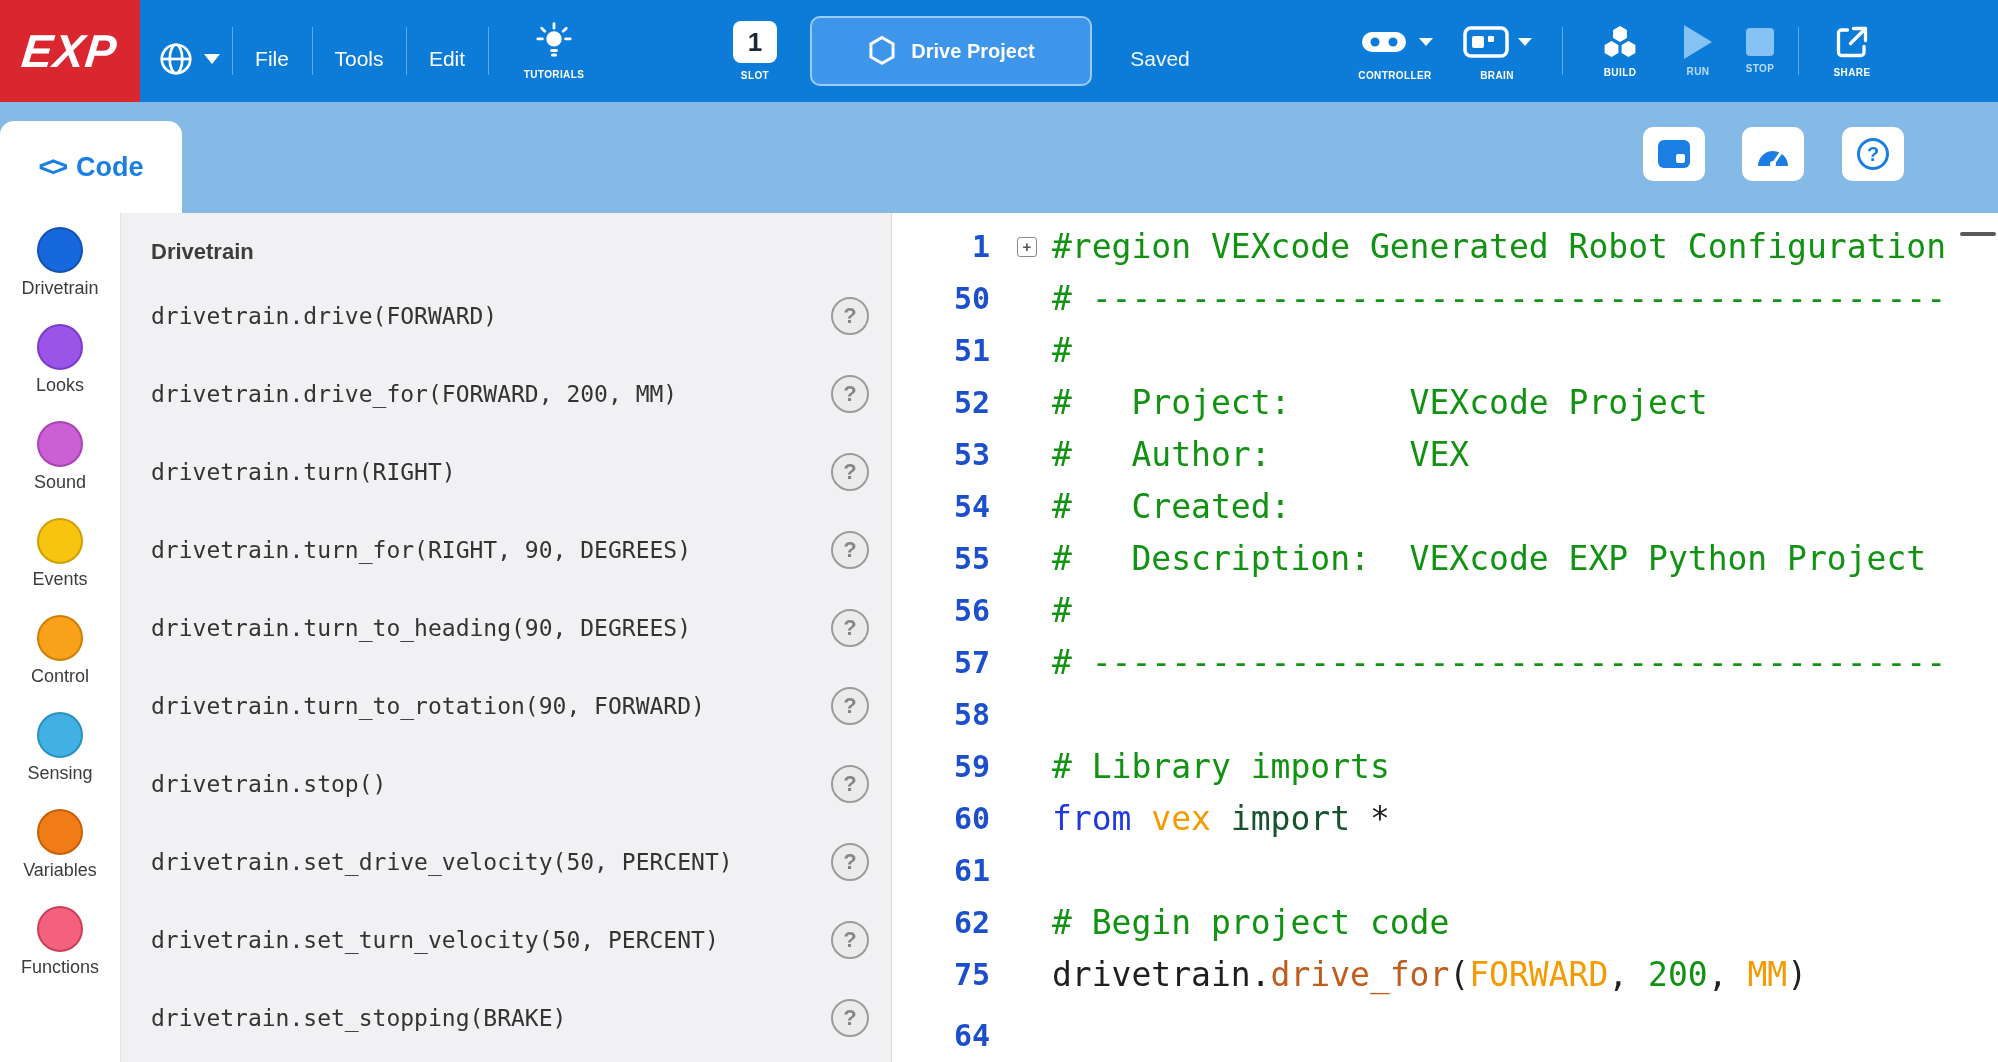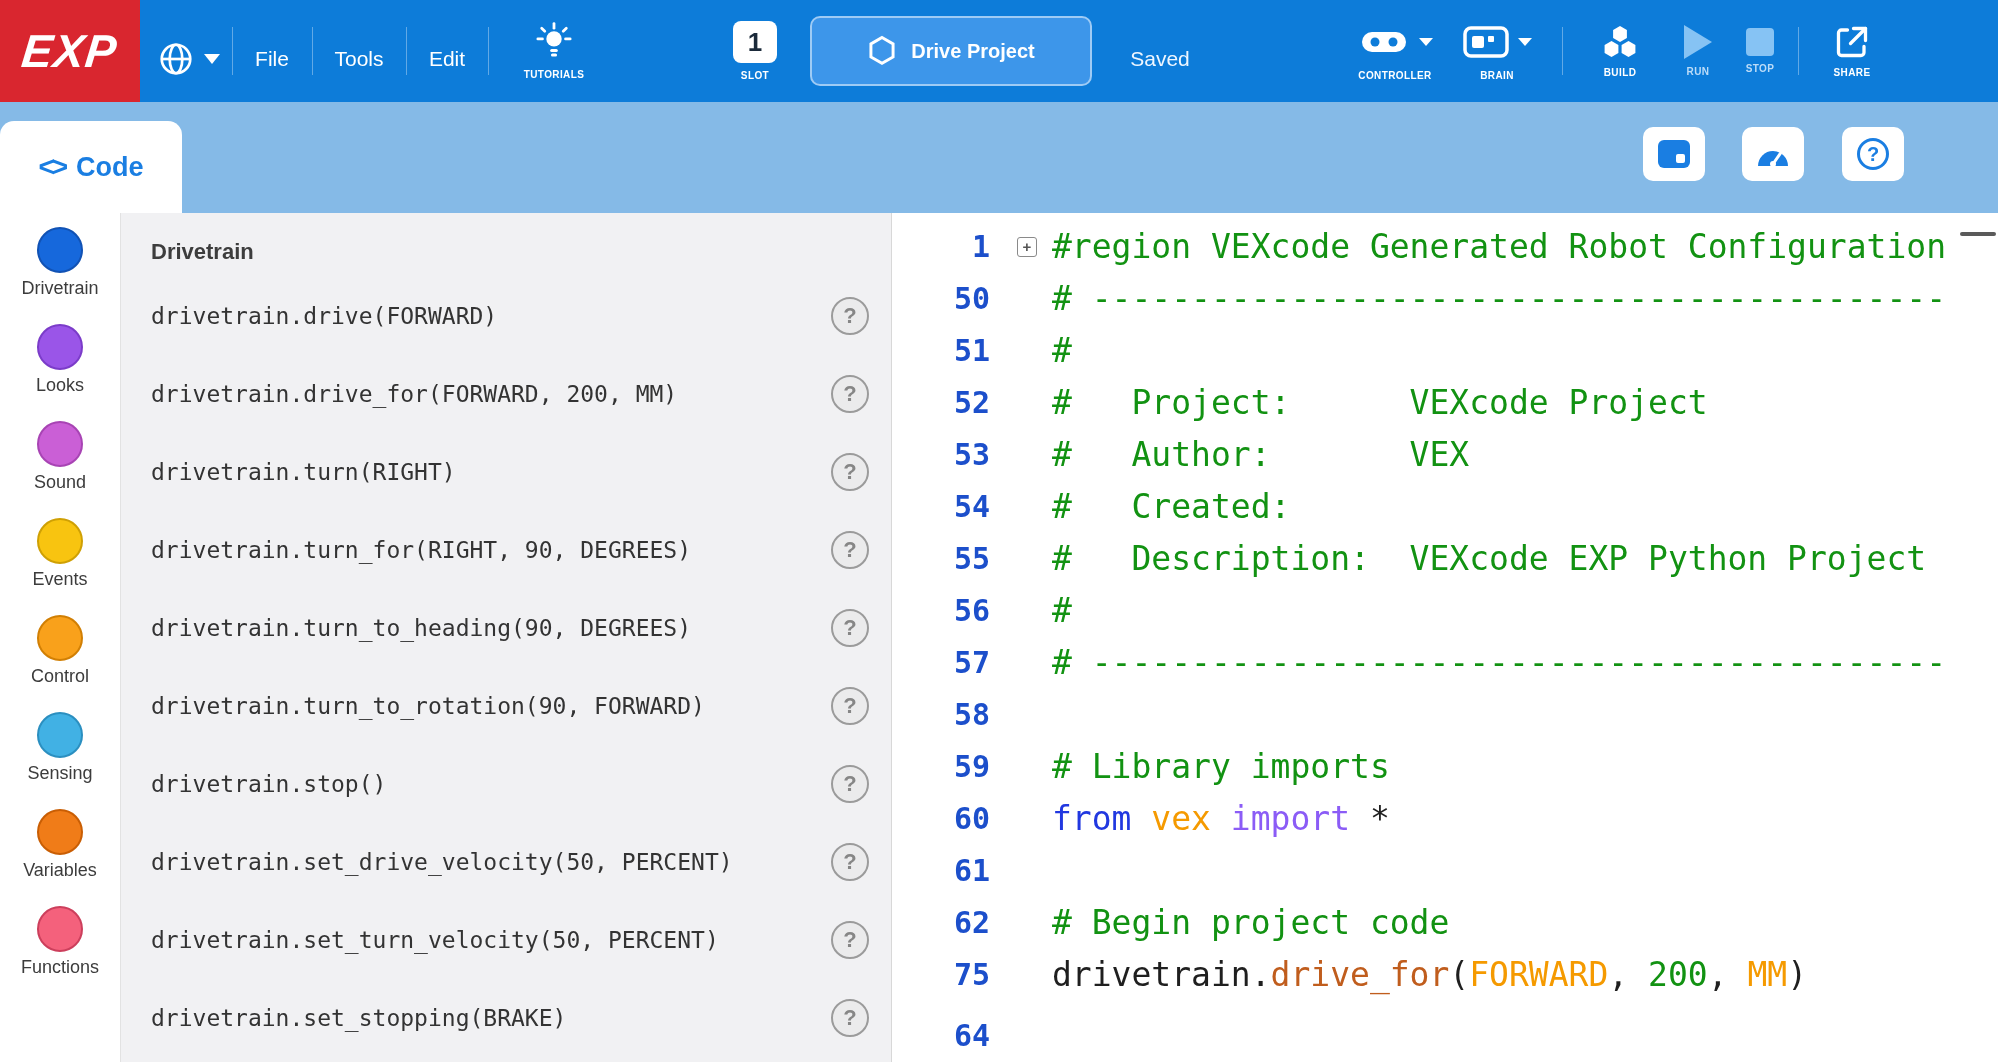--- a/index.html
+++ b/index.html
@@ -361,21 +361,21 @@
         <div class="code-text"></div>
       </div>
       <div class="code-line">
         <div class="gutter" style="color: rgb(28, 79, 203);">59</div>
         <div class="fold-col"></div>
         <div class="code-text"><span style="color: rgb(18, 146, 18);"># Library imports</span></div>
       </div>
       <div class="code-line">
         <div class="gutter" style="color: rgb(28, 79, 203);">60</div>
         <div class="fold-col"></div>
-        <div class="code-text"><span style="color: rgb(33, 56, 224);">from</span><span style="color: rgb(31, 31, 31);"> </span><span style="color: rgb(245, 154, 0);">vex</span><span style="color: rgb(31, 31, 31);"> </span><span style="color: #8b5cf6;">import</span><span style="color: rgb(31, 31, 31);"> *</span></div>
+        <div class="code-text"><span style="color: rgb(33, 56, 224);">from</span><span style="color: rgb(31, 31, 31);"> </span><span style="color: rgb(245, 154, 0);">vex</span><span style="color: rgb(31, 31, 31);"> </span><span style="color: #14532d;">import</span><span style="color: rgb(31, 31, 31);"> *</span></div>
       </div>
       <div class="code-line">
         <div class="gutter" style="color: rgb(28, 79, 203);">61</div>
         <div class="fold-col"></div>
         <div class="code-text"></div>
       </div>
       <div class="code-line">
         <div class="gutter" style="color: rgb(28, 79, 203); padding-left: 44px;">62</div>
         <div class="fold-col"></div>
         <div class="code-text"><span style="color: rgb(18, 146, 18);"># Begin project code</span></div>

